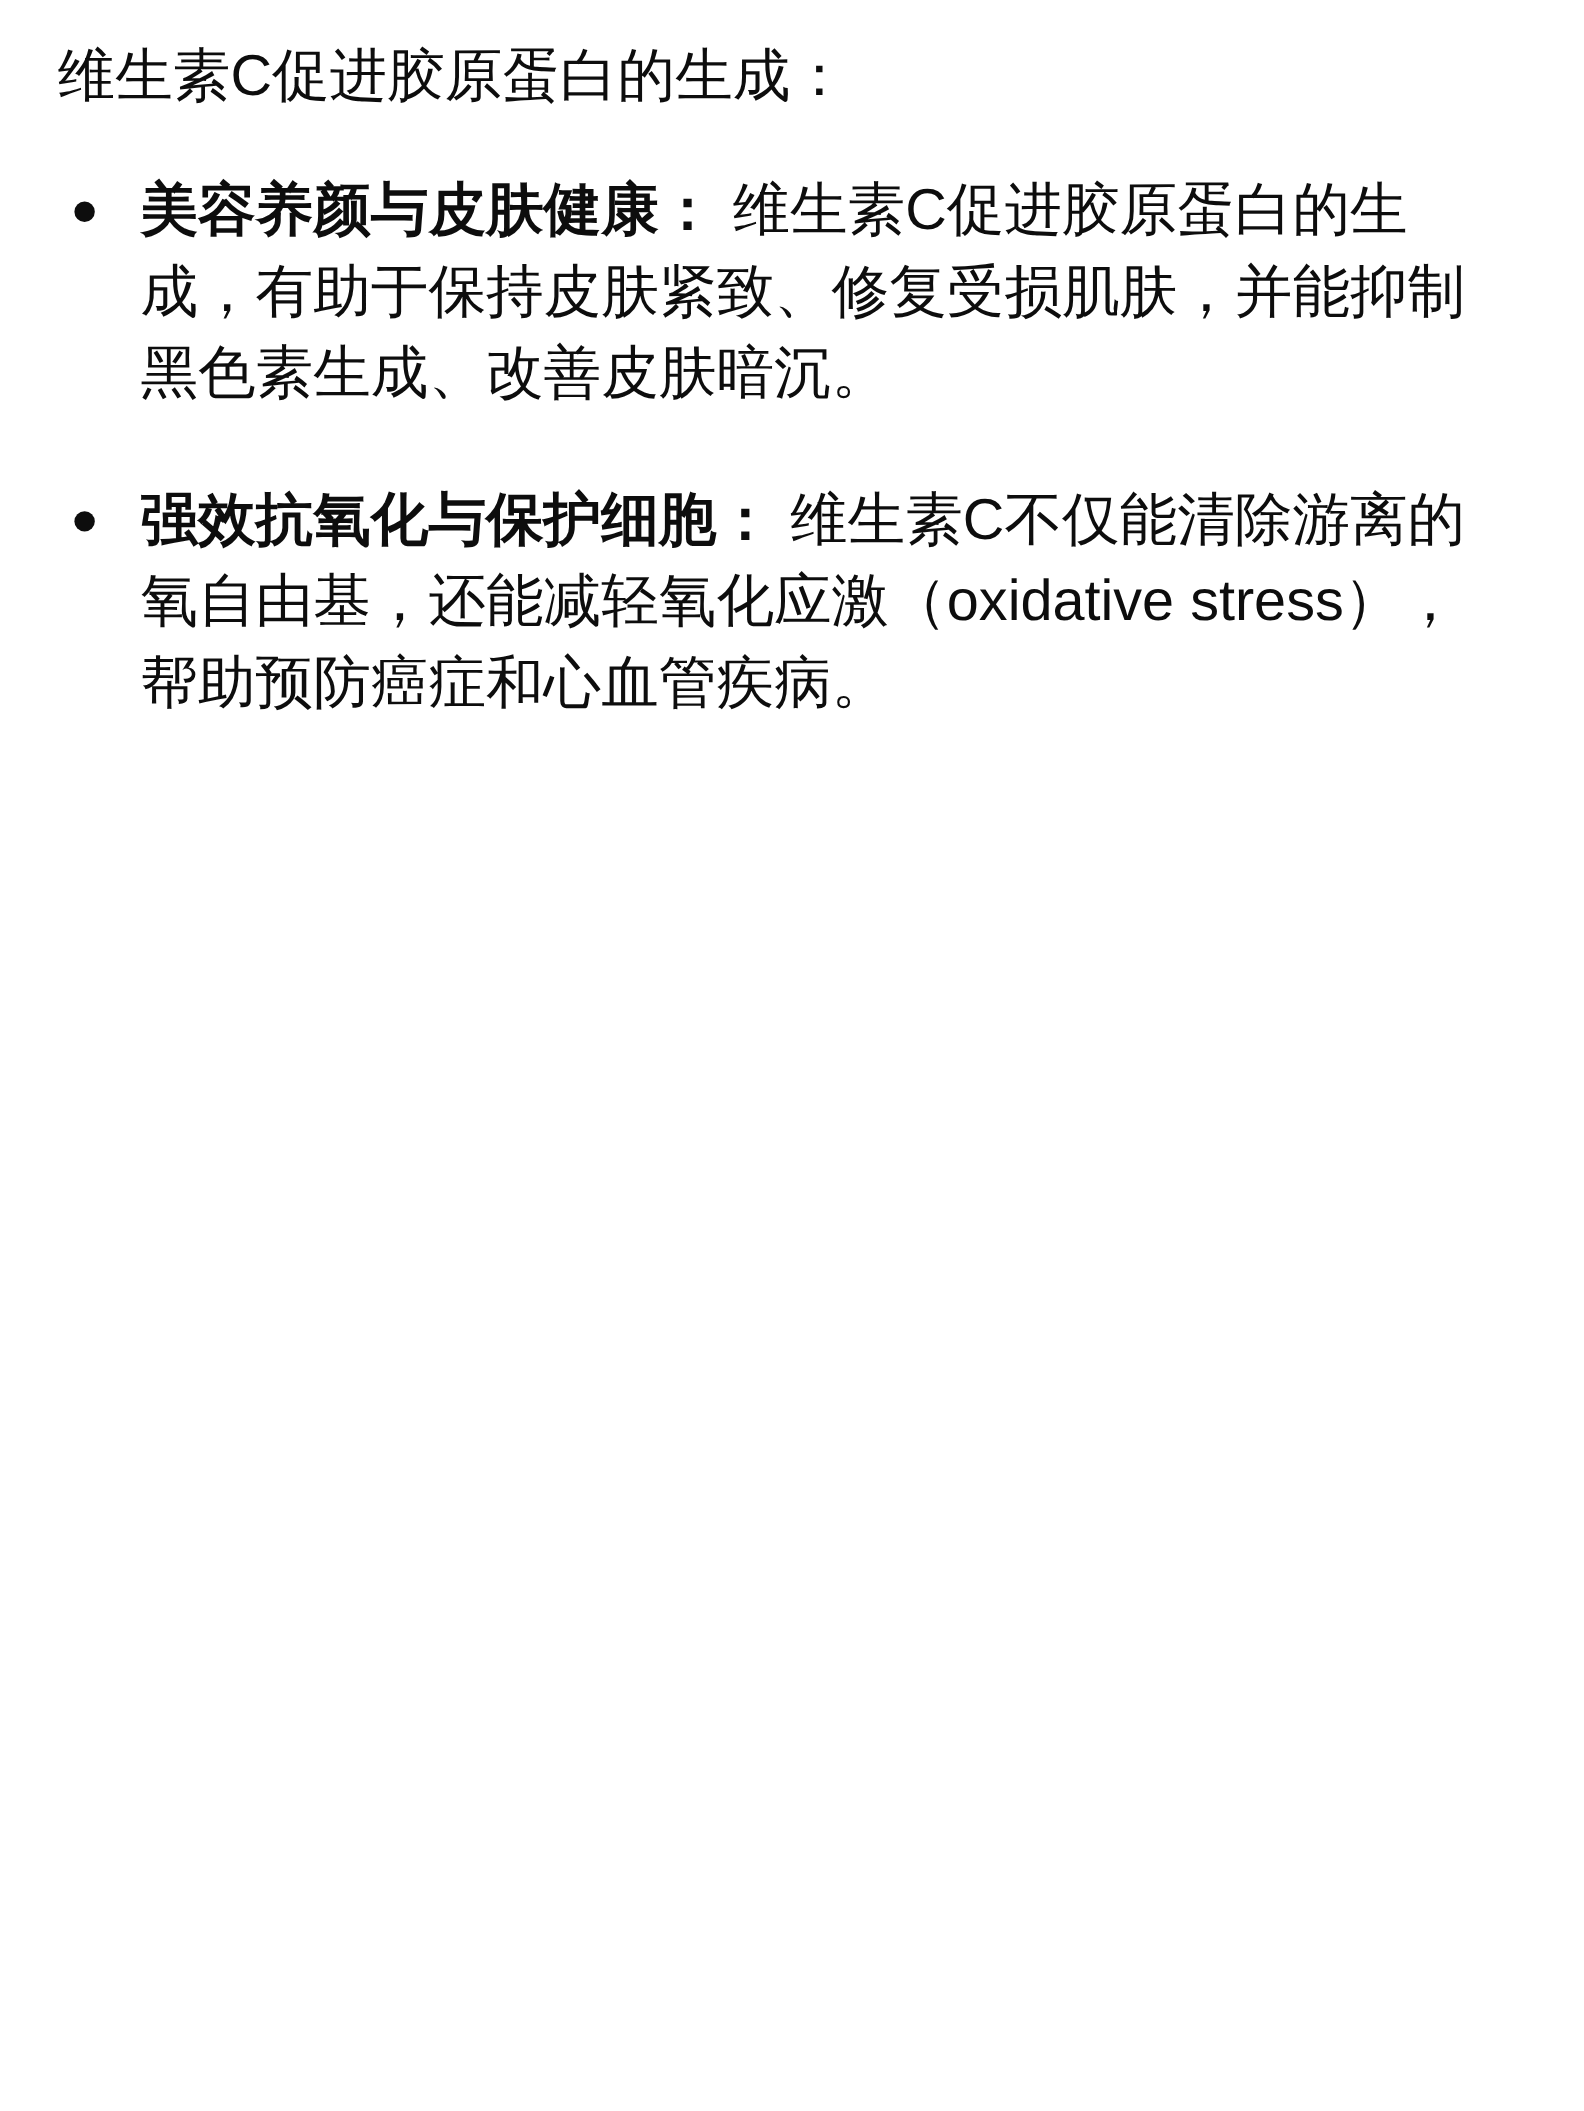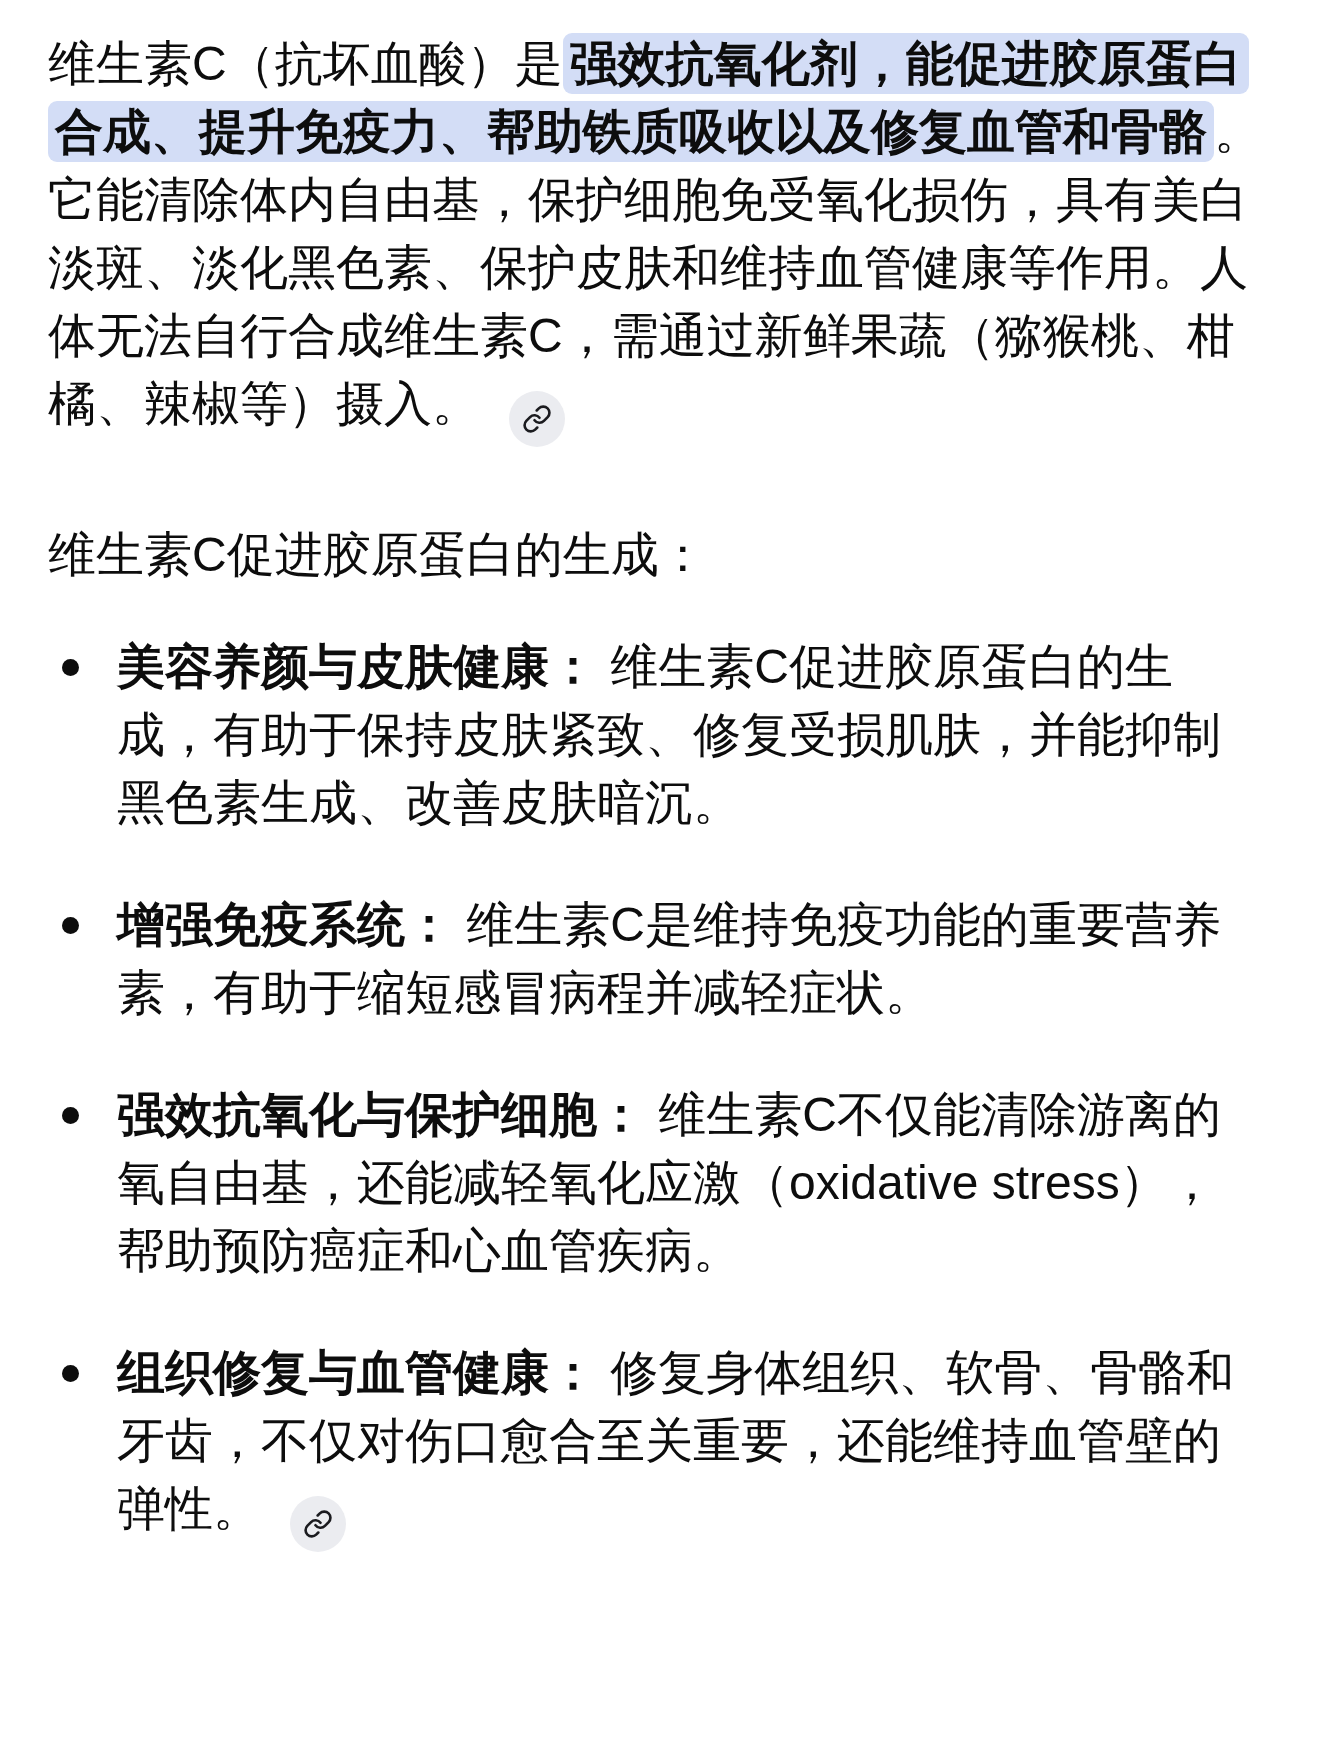--- a/index.html
+++ b/index.html
@@ -78,50 +78,25 @@
     border-radius: 50%;
     background: #0d0d0d;
   }
   .item-label { font-weight: 700; }
 </style>
 </head>
 <body>
 
 <div class="message">
 
-  <p class="intro-paragraph">
-    <span>维生素C（抗坏血酸）是</span><span class="hl">强效抗氧化剂，能促进胶原蛋白合成、提升免疫力、帮助铁质吸收以及修复血管和骨骼</span><span>。它能清除体内自由基，保护细胞免受氧化损伤，具有美白淡斑、淡化黑色素、保护皮肤和维持血管健康等作用。人体无法自行合成维生素C，需通过新鲜果蔬（猕猴桃、柑橘、辣椒等）摄入。</span>
-    <button class="cite">
-      <span style="display:inline-flex">
-        <svg viewBox="0 0 24 24">
-          <path d="M10 13a5 5 0 0 0 7.54.54l3-3a5 5 0 0 0-7.07-7.07l-1.72 1.71"></path>
-          <path d="M14 11a5 5 0 0 0-7.54-.54l-3 3a5 5 0 0 0 7.07 7.07l1.71-1.71"></path>
-        </svg>
-      </span>
-    </button>
-  </p>
 
   <p class="list-intro">维生素C促进胶原蛋白的生成：</p>
 
   <ul class="benefits">
     <li>
       <span class="item-label">美容养颜与皮肤健康：</span><span> 维生素C促进胶原蛋白的生成，有助于保持皮肤紧致、修复受损肌肤，并能抑制黑色素生成、改善皮肤暗沉。</span>
     </li>
     <li>
-      <span class="item-label">增强免疫系统：</span><span> 维生素C是维持免疫功能的重要营养素，有助于缩短感冒病程并减轻症状。</span>
-    </li>
-    <li>
       <span class="item-label">强效抗氧化与保护细胞：</span><span> 维生素C不仅能清除游离的氧自由基，还能减轻氧化应激（oxidative stress），帮助预防癌症和心血管疾病。</span>
-    </li>
-    <li>
-      <span class="item-label">组织修复与血管健康：</span><span> 修复身体组织、软骨、骨骼和牙齿，不仅对伤口愈合至关重要，还能维持血管壁的弹性。</span>
-      <button class="cite">
-        <span style="display:inline-flex">
-          <svg viewBox="0 0 24 24">
-            <path d="M10 13a5 5 0 0 0 7.54.54l3-3a5 5 0 0 0-7.07-7.07l-1.72 1.71"></path>
-            <path d="M14 11a5 5 0 0 0-7.54-.54l-3 3a5 5 0 0 0 7.07 7.07l1.71-1.71"></path>
-          </svg>
-        </span>
-      </button>
     </li>
   </ul>
 
 </div>
 
 </body></html>

